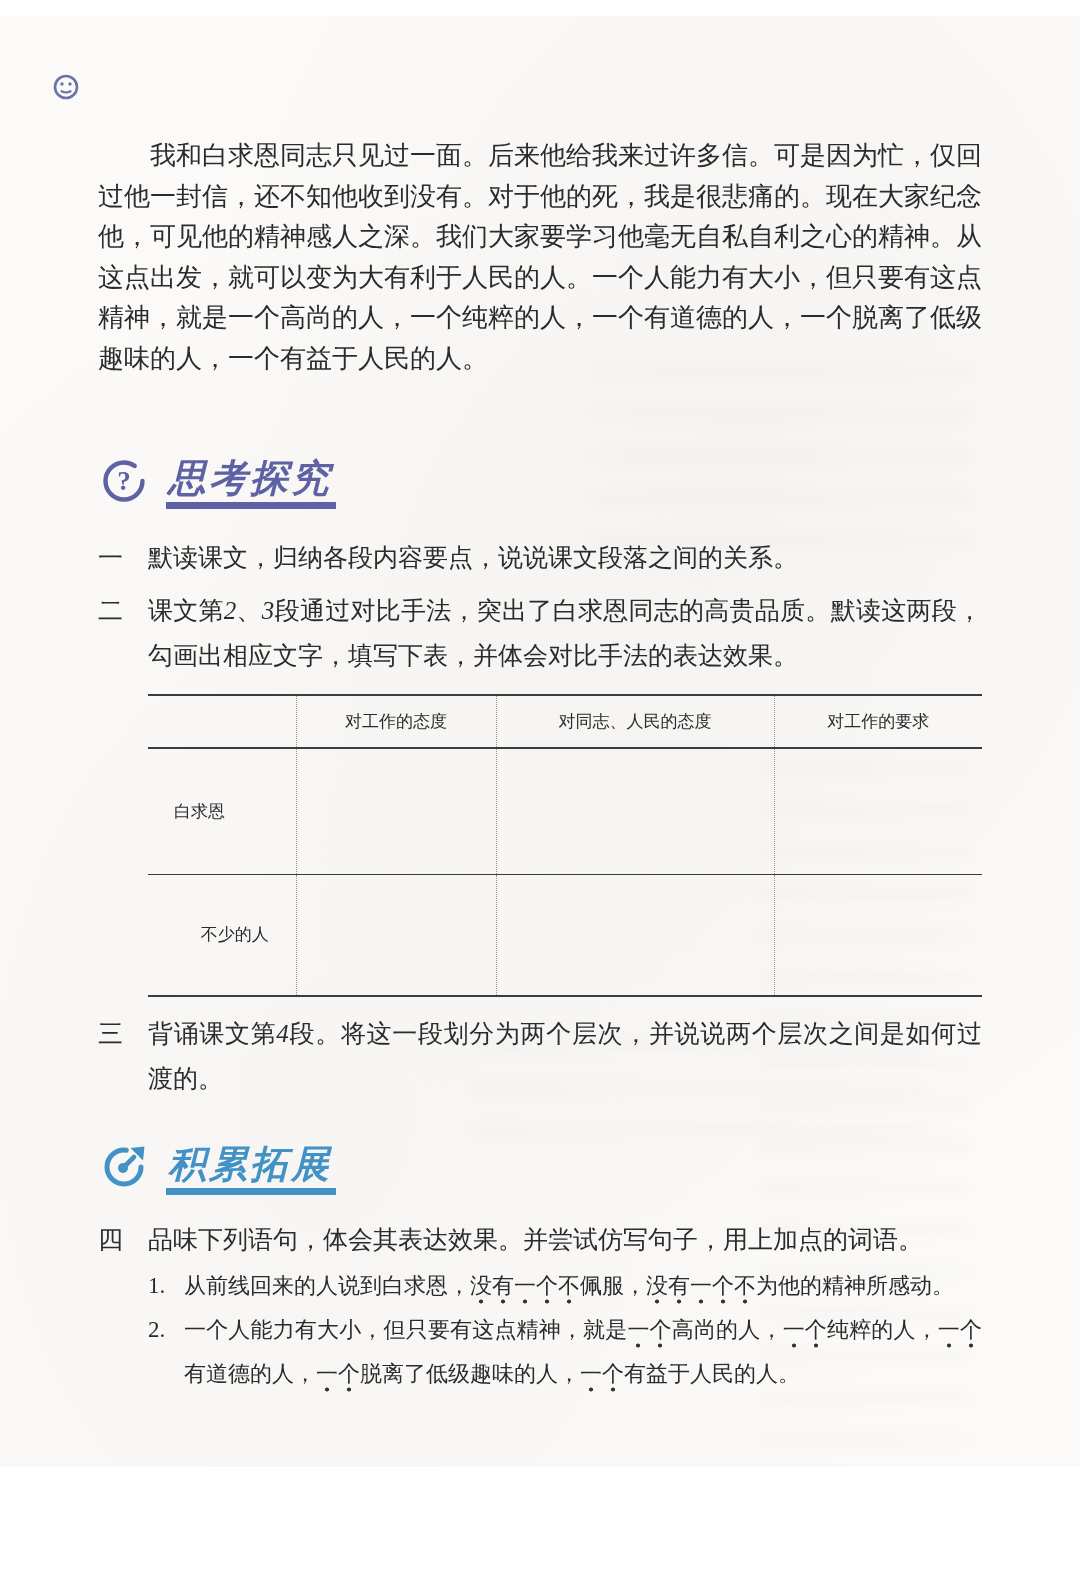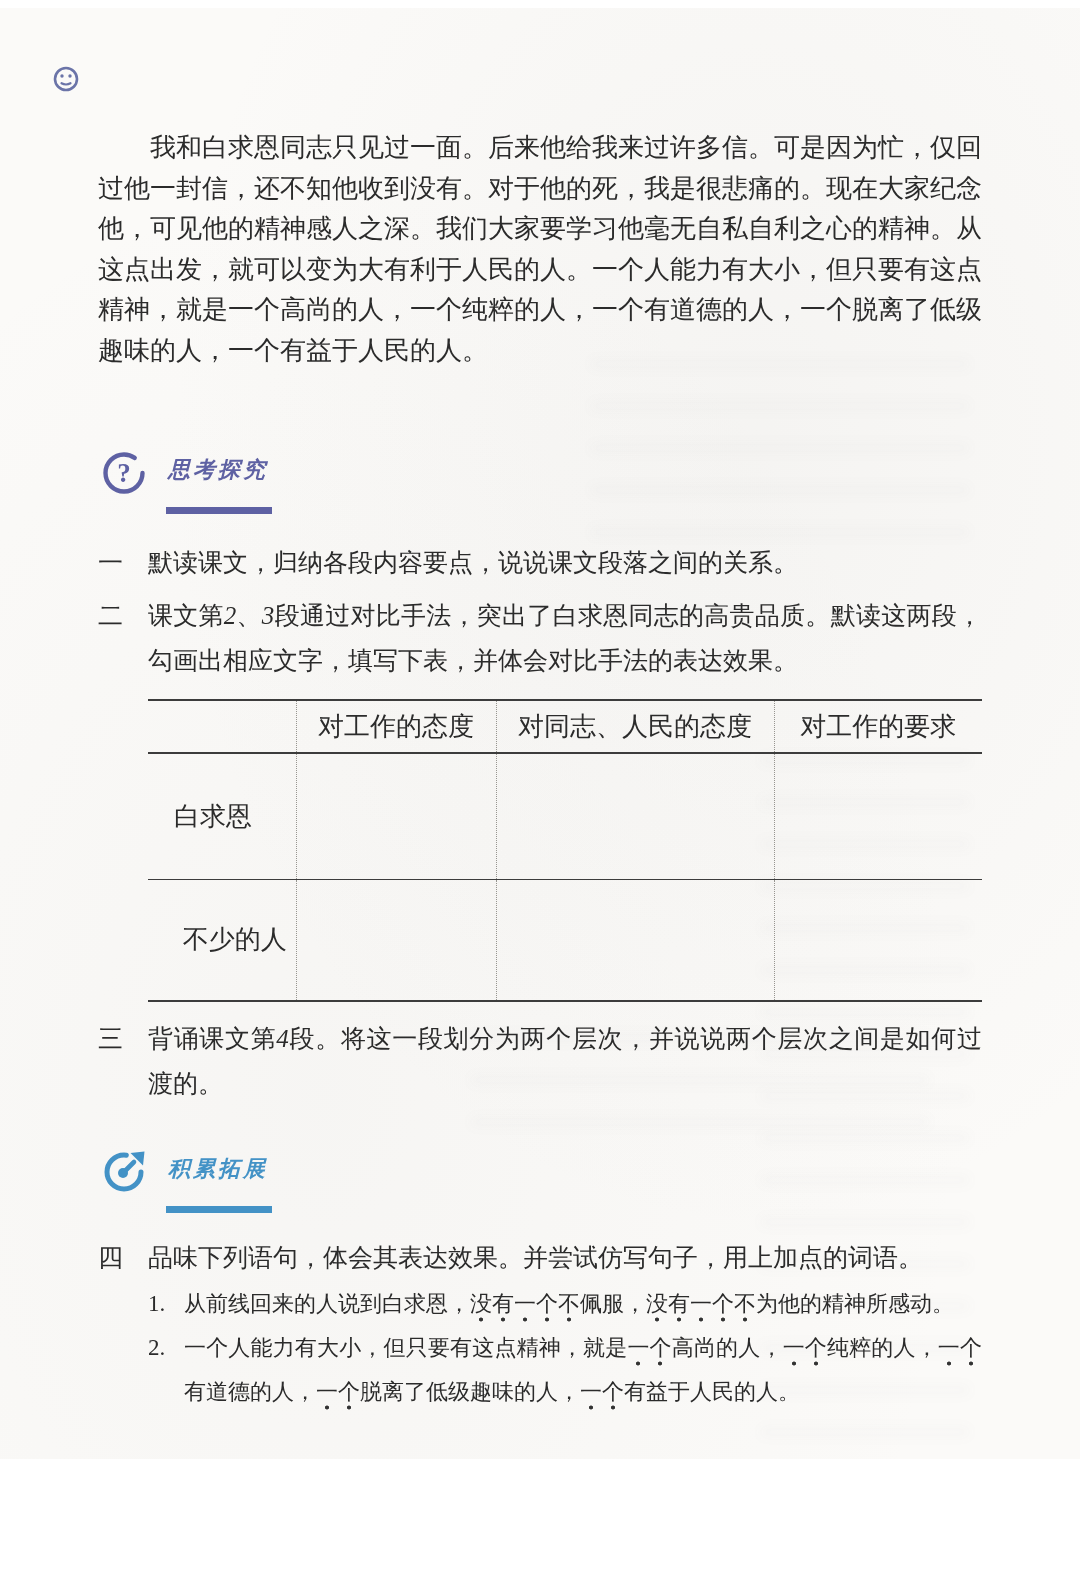--- a/index.html
+++ b/index.html
@@ -3,21 +3,21 @@
 <meta charset="utf-8">
 <style>
   * { margin: 0; padding: 0; box-sizing: border-box; }
   html, body { background: #ffffff; }
   body { font-family: "Liberation Serif", serif; color: #2b2b2b; }
 
   .page {
     position: relative;
     width: 1080px;
     height: 1451px;
-    margin: 8px auto;
+    margin: 16px auto;
     overflow: hidden;
     background:
       radial-gradient(ellipse at 70% 30%, rgba(190,190,188,0.10), transparent 55%),
       radial-gradient(ellipse at 30% 75%, rgba(190,190,188,0.08), transparent 60%),
       #fbfaf8;
   }
 
   
   .bleed {
     position: absolute;
@@ -57,26 +57,26 @@
     display: flex;
     align-items: flex-start;
     gap: 18px;
     margin-left: 2px;
   }
   .heading-think { margin-top: 78px; }
   .heading-expand { margin-top: 42px; }
   .section-icon { width: 48px; height: 48px; flex: 0 0 auto; }
   .section-title {
     display: inline-block;
-    font-size: 22px;
+    font-size: 38px;
     font-weight: 600;
     font-style: italic;
     letter-spacing: 3px;
     line-height: 36px;
-    padding: 3px 4px 19px 2px;
+    padding: 3px 4px 6px 2px;
   }
   .title-think { color: var(--purple); border-bottom: 7px solid var(--purple); }
   .title-expand { color: var(--blue); border-bottom: 7px solid var(--blue); }
 
   
   .items { margin-top: 26px; }
   .item {
     display: flex;
     font-size: 25px;
     line-height: 45px;
@@ -94,21 +94,21 @@
     border-collapse: collapse;
     table-layout: fixed;
     width: 834px;
     margin: 16px 0 4px 50px;
     border-top: 2.5px solid #3c3c3c;
     border-bottom: 2.5px solid #3c3c3c;
     font-style: oblique 6deg;
   }
   .blank-table td {
     border-right: 1px dotted #979590;
-    font-size: 26px;
+    font-size: 17px;
     color: #2b2b2b;
     vertical-align: middle;
   }
   .blank-table td:last-child { border-right: none; }
   .blank-table tr.t-head td {
     border-bottom: 2px solid #3c3c3c;
     text-align: center;
     height: 53px;
   }
   .blank-table tr.t-row1 td { border-bottom: 1.8px solid #3c3c3c; height: 126px; }

